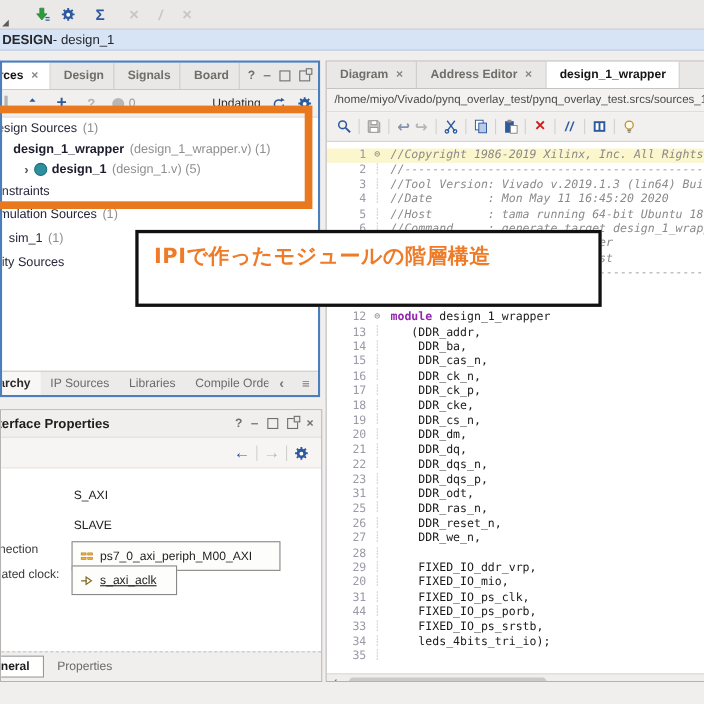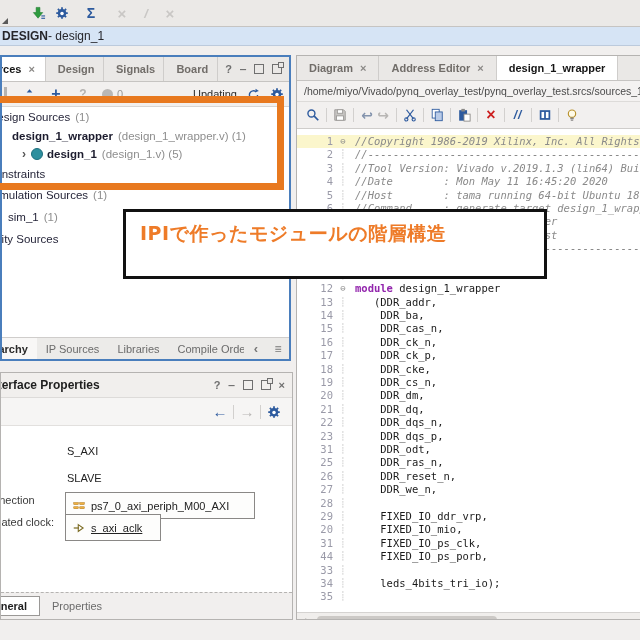--- a/index.html
+++ b/index.html
@@ -440,21 +440,21 @@
         <div class="cl"><span class="ln">23</span><span class="fold dots">┊</span><span class="txt"><span class="t">    DDR_dqs_p,</span></span></div>
         <div class="cl"><span class="ln">31</span><span class="fold dots">┊</span><span class="txt"><span class="t">    DDR_odt,</span></span></div>
         <div class="cl"><span class="ln">25</span><span class="fold dots">┊</span><span class="txt"><span class="t">    DDR_ras_n,</span></span></div>
         <div class="cl"><span class="ln">26</span><span class="fold dots">┊</span><span class="txt"><span class="t">    DDR_reset_n,</span></span></div>
         <div class="cl"><span class="ln">27</span><span class="fold dots">┊</span><span class="txt"><span class="t">    DDR_we_n,</span></span></div>
         <div class="cl"><span class="ln">28</span><span class="fold dots">┊</span></div>
         <div class="cl"><span class="ln">29</span><span class="fold dots">┊</span><span class="txt"><span class="t">    FIXED_IO_ddr_vrp,</span></span></div>
         <div class="cl"><span class="ln">20</span><span class="fold dots">┊</span><span class="txt"><span class="t">    FIXED_IO_mio,</span></span></div>
         <div class="cl"><span class="ln">31</span><span class="fold dots">┊</span><span class="txt"><span class="t">    FIXED_IO_ps_clk,</span></span></div>
         <div class="cl"><span class="ln">44</span><span class="fold dots">┊</span><span class="txt"><span class="t">    FIXED_IO_ps_porb,</span></span></div>
-        <div class="cl"><span class="ln">33</span><span class="fold dots">┊</span></div>
+        <div class="cl"><span class="ln">33</span><span class="fold dots">┊</span><span class="txt"><span class="t">    FIXED_IO_ps_srstb,</span></span></div>
         <div class="cl"><span class="ln">34</span><span class="fold dots">┊</span><span class="txt"><span class="t">    leds_4bits_tri_io);</span></span></div>
         <div class="cl"><span class="ln">35</span><span class="fold dots">┊</span></div>
       </div>
     <div id="hscroll">
       <span class="larr">‹</span>
       <span class="thumb"></span>
     </div>
   </div>
 
   <div id="bottom-strip">

